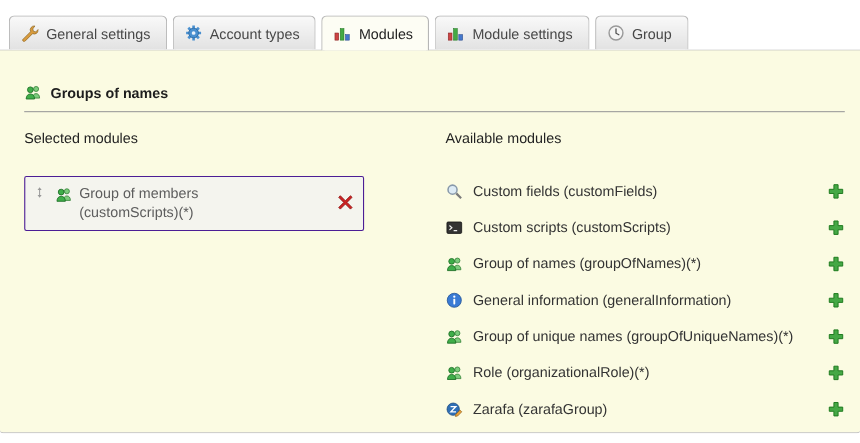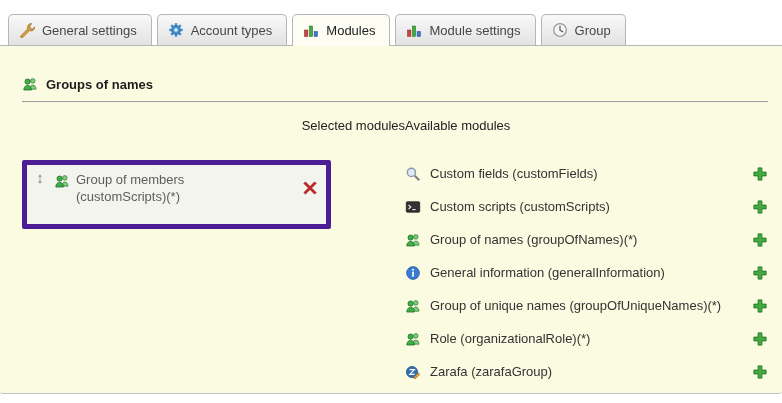--- a/index.html
+++ b/index.html
@@ -32,26 +32,26 @@
   }
   .section-title{
     display:flex;align-items:center;gap:8px;
     padding-top:30px;font-weight:bold;color:#1d1d1d;
   }
   .title-rule{border:0;border-top:1px solid #9d9d9d;margin:9px 0 0 0;}
   .columns{display:flex;margin-top:16px;}
   .col.left{flex:0 0 383px;}
   .col.right{flex:1;min-width:0;}
   .col-heading{color:#222;}
-  .left .col-heading{margin-bottom:27px;text-align:right;}
+  .left .col-heading{margin-bottom:27px;}
   .right .col-heading{margin-bottom:24px;}
   .selected-item{
     width:309px;box-sizing:border-box;
-    background:#f4f4ee;border:5px solid #4c1d95;border-radius:2px;
-    padding:5px 8px 18px 5px;display:flex;gap:6px;cursor:move;
+    background:#f4f4ee;border:1px solid #4c1d95;border-radius:2px;
+    padding:5px 8px 7px 5px;display:flex;gap:6px;cursor:move;
   }
   .drag{align-self:flex-start;line-height:1;padding-top:1px;}
   .sel-icon{align-self:flex-start;margin-top:3px;}
   .sel-text{flex:1;color:#5d5d5d;line-height:1.3;padding-top:2px;}
   .del{align-self:center;cursor:pointer;}
   .avail-item{display:flex;align-items:center;gap:9px;padding:8.5px 0;}
   .avail-item .label{color:#333;}
   .add{margin-left:auto;cursor:pointer;}
   .icon{
     display:inline-flex;width:16px;height:16px;flex:0 0 auto;

